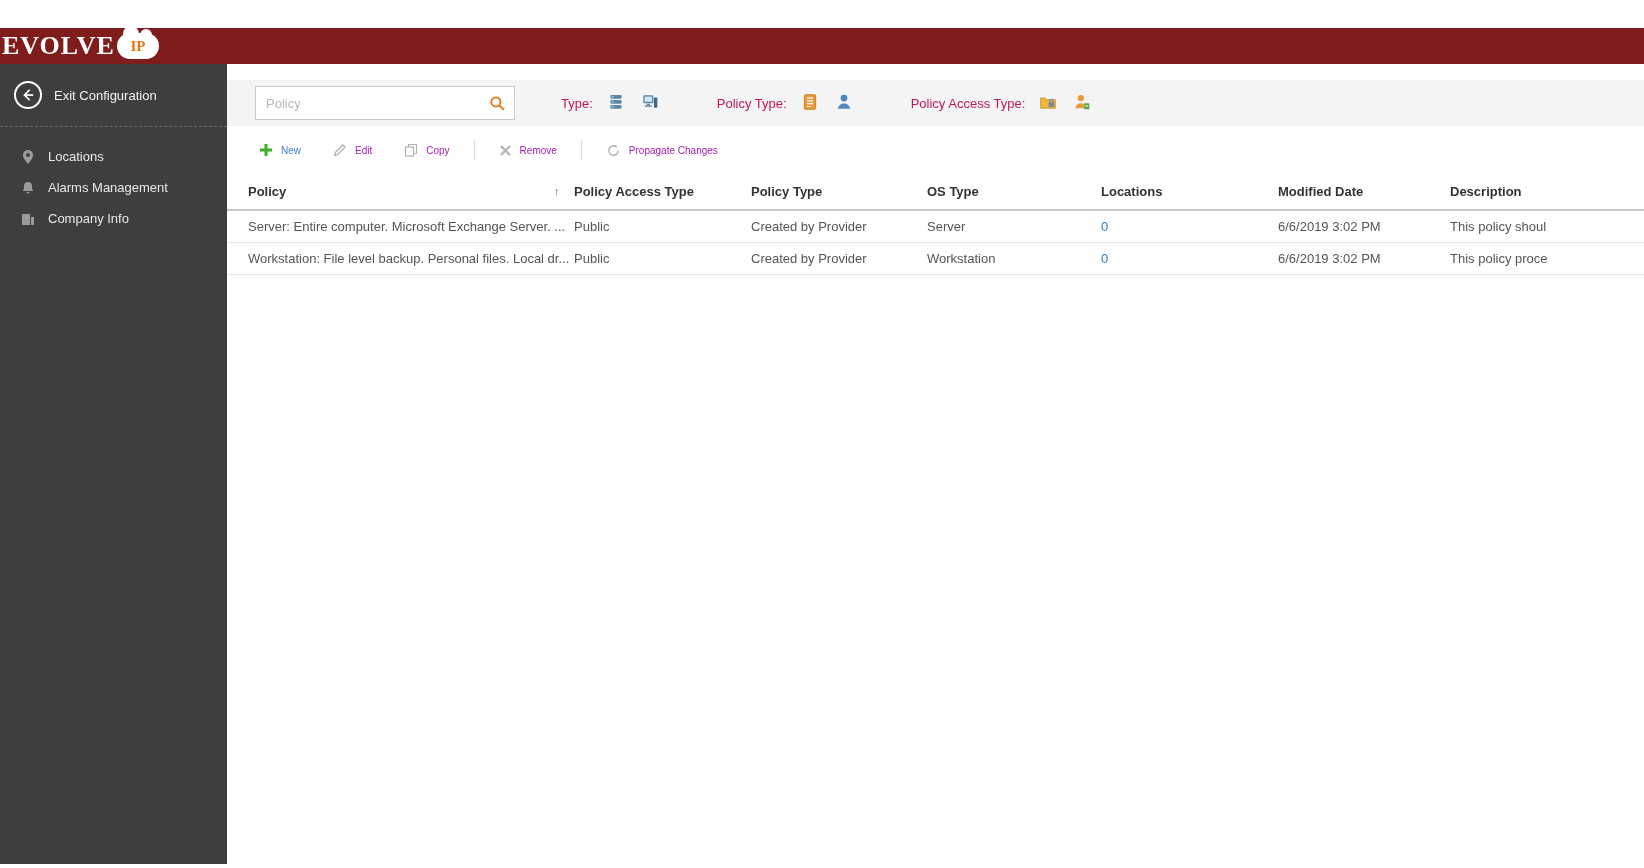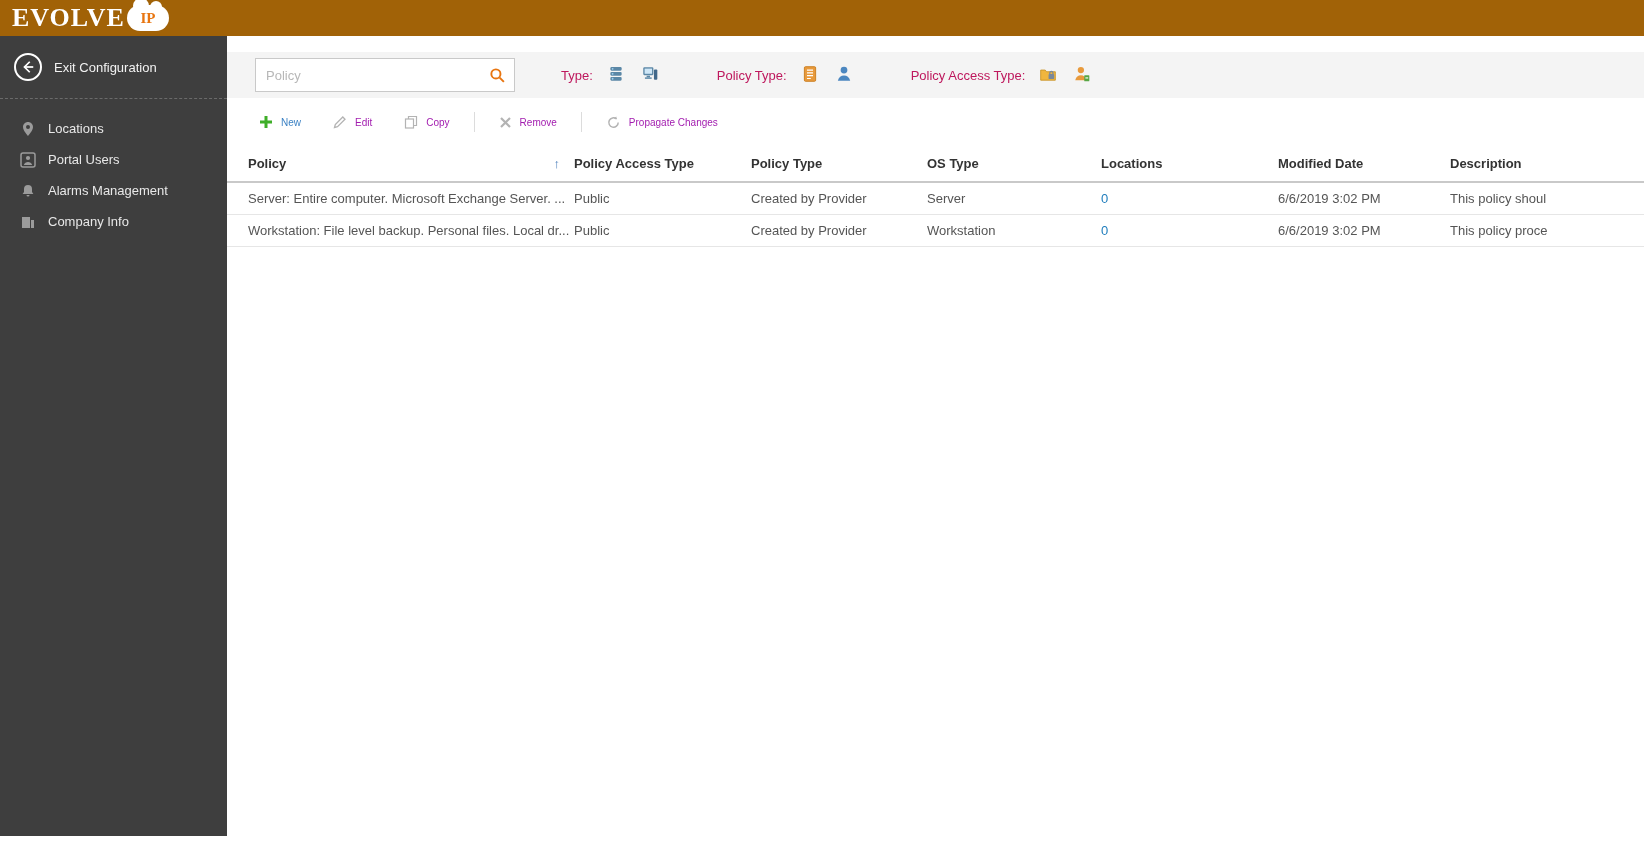--- a/index.html
+++ b/index.html
@@ -1,20 +1,20 @@
 <!DOCTYPE html>
 <html><head>
 <meta charset="utf-8">
 <style>
   * { margin:0; padding:0; box-sizing:border-box; }
   html,body { width:1644px; height:868px; overflow:hidden; background:#fff;
     font-family:"Liberation Sans", sans-serif; font-size:13px; color:#444; }
 
   
-  .topbar { height:36px; background:#a16207; display:flex; align-items:center; padding-left:12px; }
+  .topbar { height:36px; background:#7f1d1d; display:flex; align-items:center; padding-left:2px;margin-top:28px; }
   .logo { display:flex; align-items:center; gap:2px; }
   .logo-text { color:#fff; font-family:"Liberation Serif", serif; font-weight:bold;
     font-size:26px; letter-spacing:1px; line-height:1; }
   .logo-cloud { position:relative; width:42px; height:26px; background:#fff; border-radius:13px;
     display:flex; align-items:center; justify-content:center; }
   .logo-cloud:before { content:""; position:absolute; left:6px; top:-7px; width:16px; height:16px;
     background:#fff; border-radius:50%; }
   .logo-cloud:after { content:""; position:absolute; right:7px; top:-4px; width:12px; height:12px;
     background:#fff; border-radius:50%; }
   .logo-cloud span { position:relative; z-index:2; color:#E87510; font-weight:bold;
@@ -99,30 +99,20 @@
       <span>Exit Configuration</span>
     </div>
     <nav class="nav">
       <div class="nav-item">
         <span class="ico">
           <svg viewBox="0 0 16 16" fill="currentColor">
               <path d="M8 1C5.2 1 3 3.2 3 6c0 3.6 5 9 5 9s5-5.4 5-9c0-2.8-2.2-5-5-5zm0 7a2 2 0 1 1 0-4 2 2 0 0 1 0 4z"></path>
             </svg>
         </span>
         <span>Locations</span>
-      </div>
-      <div class="nav-item">
-        <span class="ico">
-          <svg viewBox="0 0 16 16">
-              <rect x="1" y="1" width="14" height="14" rx="2" fill="none" stroke="currentColor" stroke-width="1.5"></rect>
-              <circle cx="8" cy="6" r="2.1" fill="currentColor"></circle>
-              <path d="M3.8 13c.6-2.1 2.3-3 4.2-3s3.6.9 4.2 3z" fill="currentColor"></path>
-            </svg>
-        </span>
-        <span>Portal Users</span>
       </div>
       <div class="nav-item">
         <span class="ico">
           <svg viewBox="0 0 16 16" fill="currentColor">
               <path d="M8 2a4 4 0 0 0-4 4v3l-1.4 2h10.8L12 9V6a4 4 0 0 0-4-4z"></path>
               <path d="M6.5 12a1.5 1.5 0 0 0 3 0z"></path>
             </svg>
         </span>
         <span>Alarms Management</span>
       </div>

